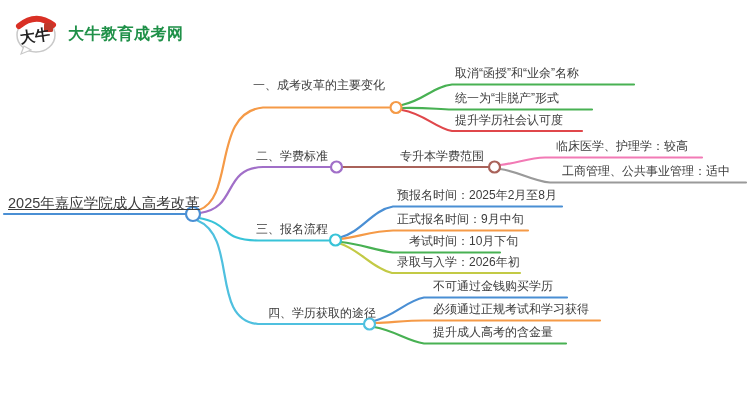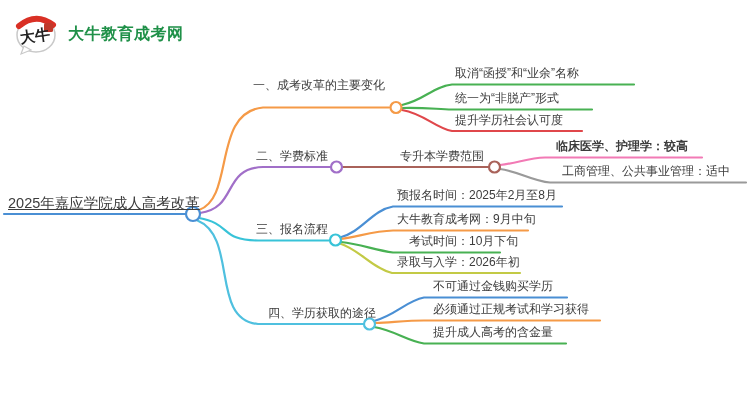--- a/index.html
+++ b/index.html
@@ -89,25 +89,25 @@
 
 <div class="label root-label" style="left:8px;top:194px;">2025年嘉应学院成人高考改革</div>
 
 <div class="label" style="left:253px;top:76px;">一、成考改革的主要变化</div>
 <div class="label" style="left:455px;top:64px;">取消“函授”和“业余”名称</div>
 <div class="label" style="left:455px;top:89px;">统一为“非脱产”形式</div>
 <div class="label" style="left:455px;top:111px;">提升学历社会认可度</div>
 
 <div class="label" style="left:256px;top:147px;">二、学费标准</div>
 <div class="label" style="left:400px;top:147px;">专升本学费范围</div>
-<div class="label" style="left:556px;top:137px;font-weight:bold;">临床医学、护理学：较高</div>
+<div class="label" style="left:556px;top:137px;">临床医学、护理学：较高</div>
 <div class="label" style="left:562px;top:162px;">工商管理、公共事业管理：适中</div>
 
 <div class="label" style="left:256px;top:220px;">三、报名流程</div>
 <div class="label" style="left:397px;top:186px;">预报名时间：2025年2月至8月</div>
-<div class="label" style="left:397px;top:210px;">大牛教育成考网：9月中旬</div>
+<div class="label" style="left:397px;top:210px;">正式报名时间：9月中旬</div>
 <div class="label" style="left:397px;top:232px;margin-left:12px;">考试时间：10月下旬</div>
 <div class="label" style="left:397px;top:253px;">录取与入学：2026年初</div>
 
 <div class="label" style="left:254px;top:304px;margin-left:14px;">四、学历获取的途径</div>
 <div class="label" style="left:433px;top:277px;">不可通过金钱购买学历</div>
 <div class="label" style="left:433px;top:300px;">必须通过正规考试和学习获得</div>
 <div class="label" style="left:433px;top:323px;">提升成人高考的含金量</div>
 
 </body></html>

